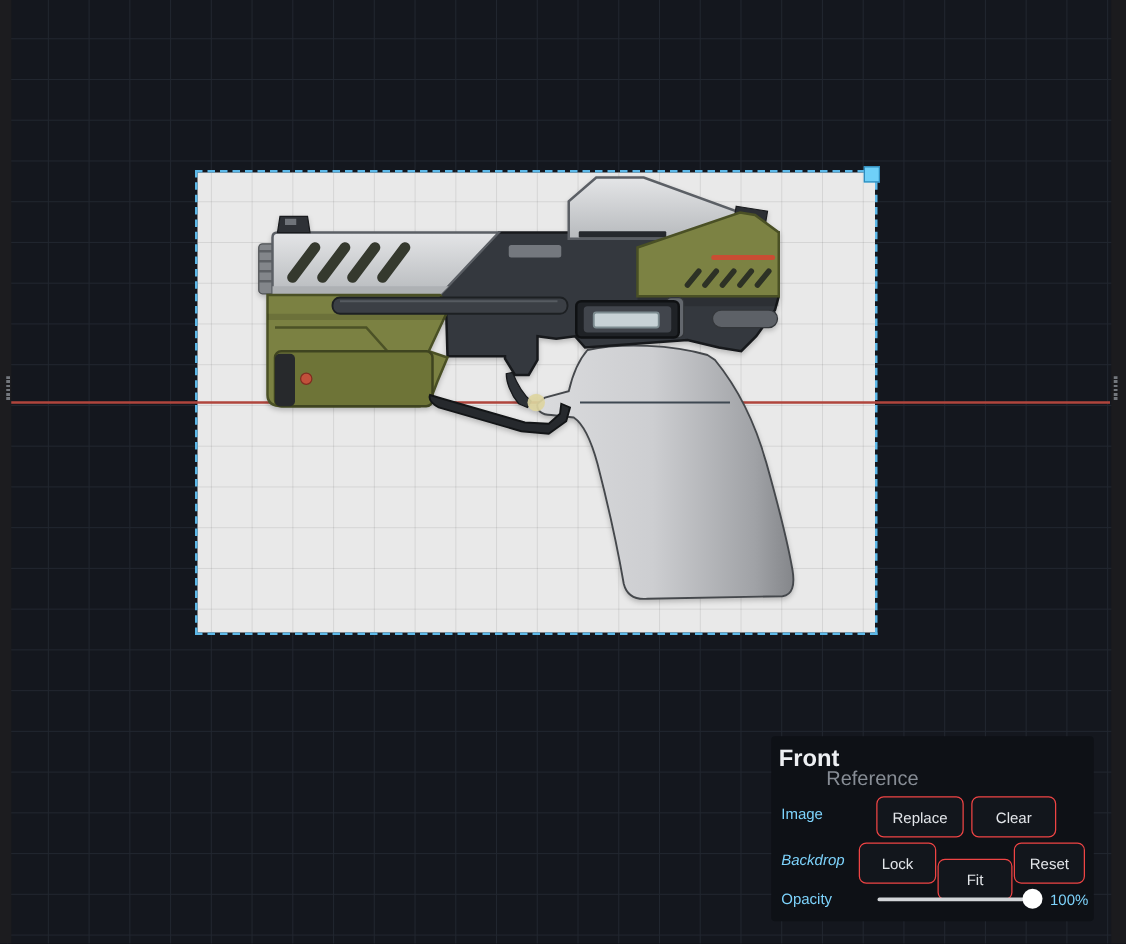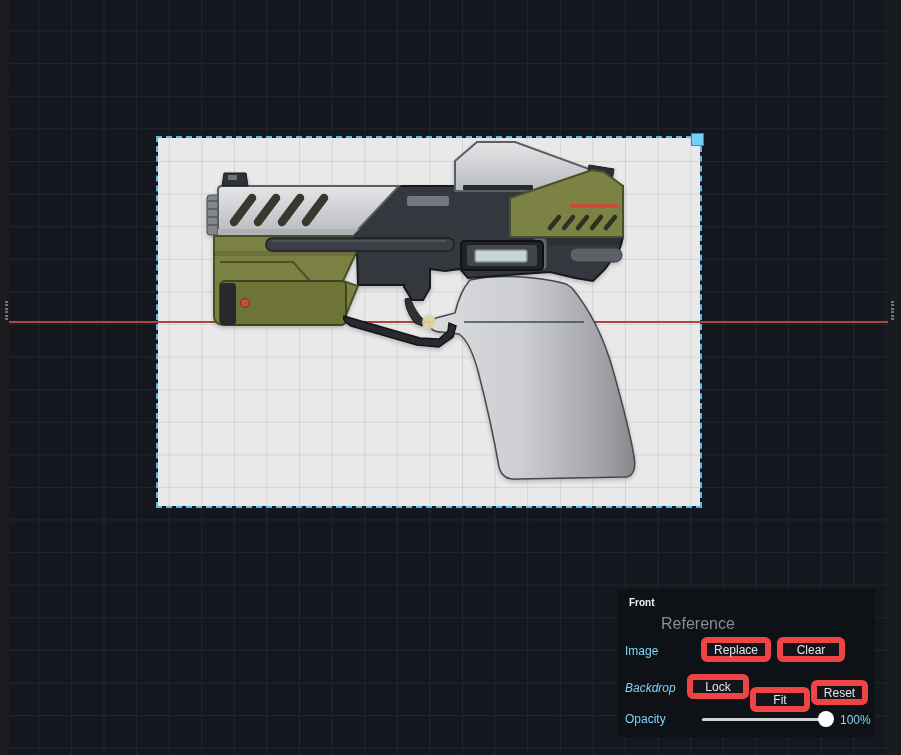--- a/index.html
+++ b/index.html
@@ -36,24 +36,24 @@
     filter:drop-shadow(0 2px 2px rgba(0,0,0,0.22));}
 
   .sel-border{position:absolute;left:156px;top:136px;width:546px;height:372px;
     border:2px dashed #5cb8e8;z-index:5;pointer-events:none;}
   .sel-handle{position:absolute;left:691px;top:133px;width:13px;height:13px;
     background:#6fd0f8;border:1px solid #2e8cbd;z-index:6;}
 
   
   .panel{position:absolute;left:617px;top:589px;width:258px;height:148px;
     background:#0e1116;border-radius:3px;z-index:10;color:#e8eaee;font-size:12px;}
-  .panel .title{position:absolute;left:12px;top:8px;font-size:10px;font-weight:bold;color:#eef0f3;}
+  .panel .title{position:absolute;left:6px;top:8px;font-size:19px;font-weight:bold;color:#eef0f3;}
   .panel .subtitle{position:absolute;left:8px;top:26px;font-size:16px;color:#878d95;margin-left:36px;}
   .row-label{position:absolute;left:8px;color:#7dd3fc;}
-  .btn{position:absolute;height:25px;border:6px solid #ef4444;border-radius:6px;
+  .btn{position:absolute;height:33px;border:1px solid #ef4444;border-radius:6px;
     background:#12161c;color:#e2e5e9;font-size:12px;display:flex;align-items:center;
     justify-content:center;cursor:pointer;}
   .slider-track{position:absolute;left:85px;top:129px;width:128px;height:3px;
     border-radius:2px;background:#d2d5d8;cursor:pointer;}
   .slider-handle{position:absolute;left:201px;top:122px;width:16px;height:16px;
     border-radius:50%;background:#ffffff;cursor:pointer;}
   .pct{position:absolute;left:223px;top:124px;color:#7dd3fc;font-size:12px;}
 </style>
 </head>
 <body>
@@ -162,21 +162,21 @@
     <div class="title">Front</div>
     <div class="subtitle">Reference</div>
 
     <div class="row-label" style="top:55px;">Image</div>
     <div class="btn" style="left:84px;top:48px;width:70px;">Replace</div>
     <div class="btn" style="left:160px;top:48px;width:68px;text-align:center;">Clear</div>
 
     <div class="row-label" style="top:92px;font-style:italic;">Backdrop</div>
     <div class="btn" style="left:70px;top:85px;width:62px;text-align:right;">Lock</div>
     <div class="btn" style="left:133px;top:98px;width:60px;">Fit</div>
-    <div class="btn" style="left:194px;top:85px;width:57px;margin-top:6px;">Reset</div>
+    <div class="btn" style="left:194px;top:85px;width:57px;">Reset</div>
 
     <div class="row-label" style="top:123px;">Opacity</div>
     <div class="slider-track"></div>
     <div class="slider-handle"></div>
     <div class="pct">100%</div>
   </div>
 
 </div>
 
 </body></html>

